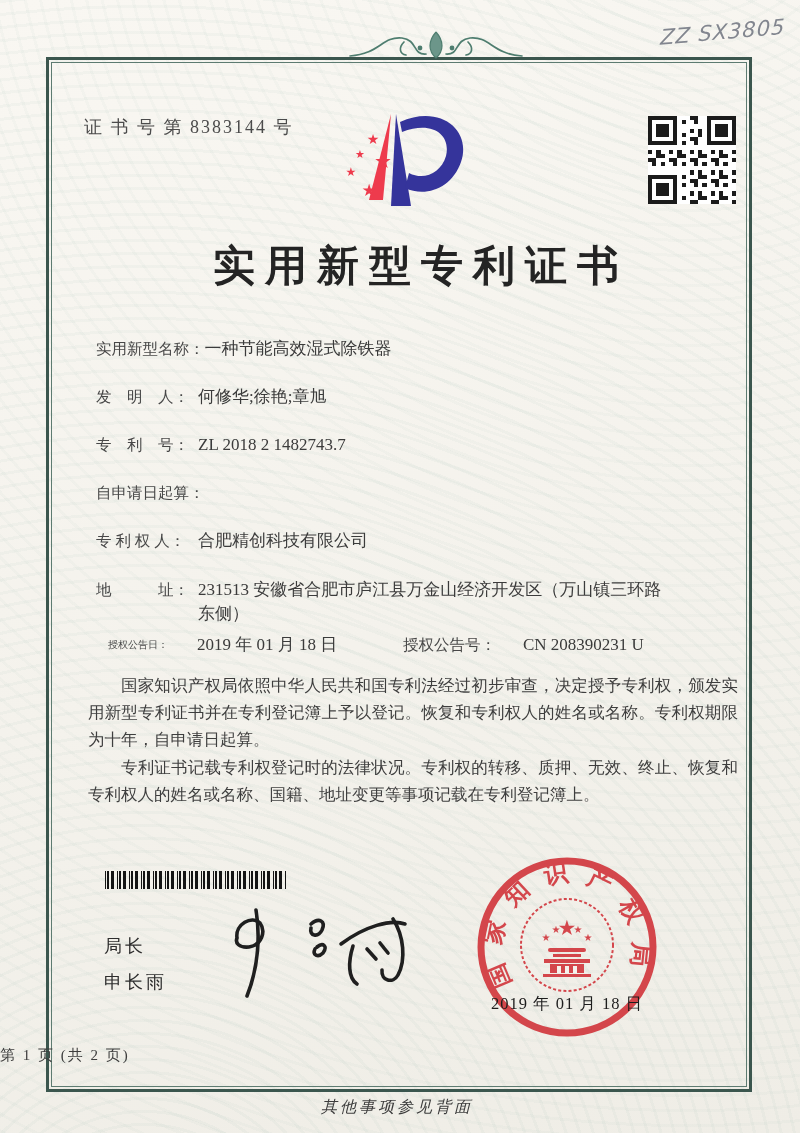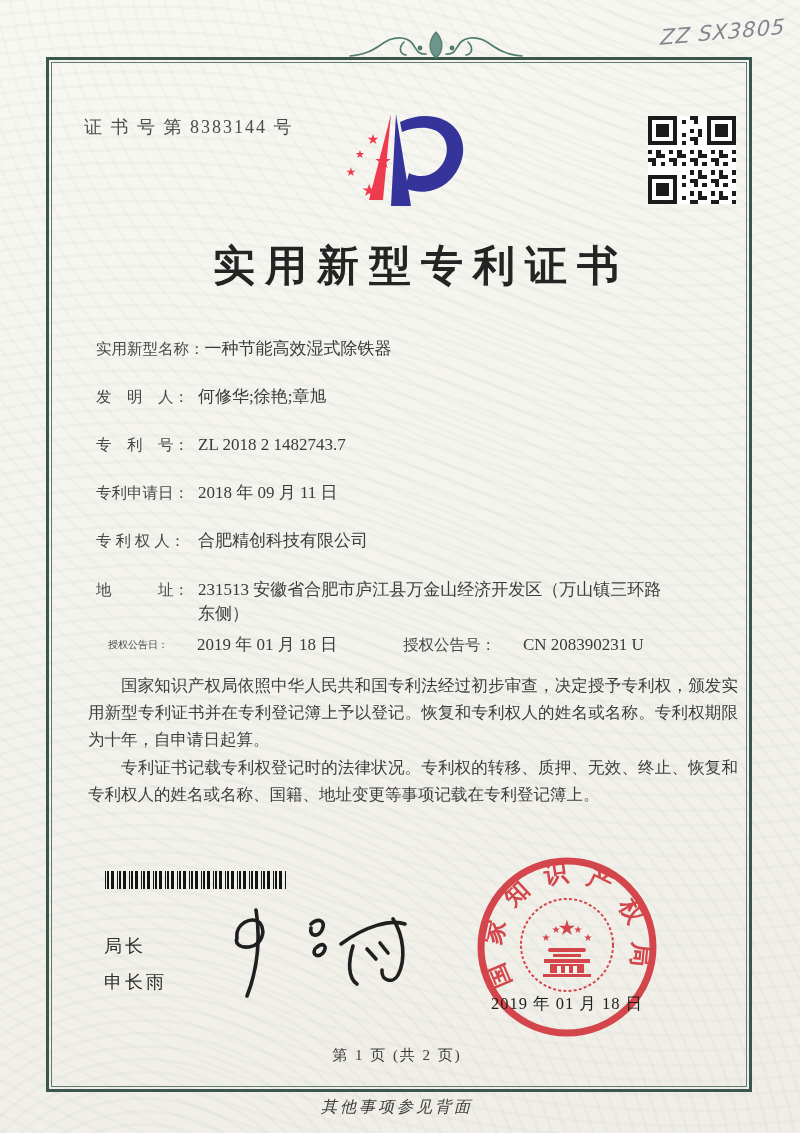--- a/index.html
+++ b/index.html
@@ -43,21 +43,21 @@
   .paras p{margin:0;text-indent:2em;}
   .barcode{position:absolute;left:105px;top:871px;width:215px;height:18px;white-space:nowrap;overflow:hidden;}
   .barcode i{display:inline-block;height:100%;background:#141414;vertical-align:top;}
   .signer{position:absolute;left:104px;top:918px;font-family:"Liberation Sans","DejaVu Sans",sans-serif;
     font-size:18px;color:#2d2d2d;letter-spacing:3px;line-height:36px;margin-top:10px;}
   .signature{position:absolute;left:225px;top:902px;width:225px;height:100px;}
   .signature path{stroke:#1f1f1f;stroke-width:3.6;fill:none;stroke-linecap:round;stroke-linejoin:round;}
   .seal{position:absolute;left:473px;top:853px;width:188px;height:188px;opacity:.93;}
   .seal-date{position:absolute;left:487px;top:993px;width:160px;text-align:center;
     font-size:16.5px;letter-spacing:1px;color:#1d1d1d;}
-  .page-num{position:absolute;left:0;top:1046px;width:794px;text-align:center;
+  .page-num{position:absolute;left:0;top:1046px;width:794px;text-align:left;
     font-size:15px;color:#3d3d3d;letter-spacing:2px;}
   .back-note{position:absolute;left:0;top:1097px;width:794px;text-align:center;
     font-size:16px;color:#3c3c3c;letter-spacing:3px;font-style:italic;}
 </style>
 </head>
 <body>
 
 <div class="handwrite">ZZ SX3805</div>
 
 <div class="frame"></div>
@@ -199,22 +199,21 @@
   </div>
   <div class="field-row">
     <span class="field-label">发　明　人：</span>
     <span class="field-value">何修华;徐艳;章旭</span>
   </div>
   <div class="field-row">
     <span class="field-label">专　利　号：</span>
     <span class="field-value">ZL 2018 2 1482743.7</span>
   </div>
   <div class="field-row">
-    <span class="field-label">专利申请日：</span>
-    <span class="field-value">2018 年 09 月 11 日</span>
+    <span class="field-label">自申请日起算：</span>
   </div>
   <div class="field-row">
     <span class="field-label">专 利 权 人：</span>
     <span class="field-value">合肥精创科技有限公司</span>
   </div>
   <div class="field-row addr">
     <span class="field-label">地　　　址：</span>
     <span class="field-value">231513 安徽省合肥市庐江县万金山经济开发区（万山镇三环路东侧）</span>
   </div>
   <div class="grant-row">

